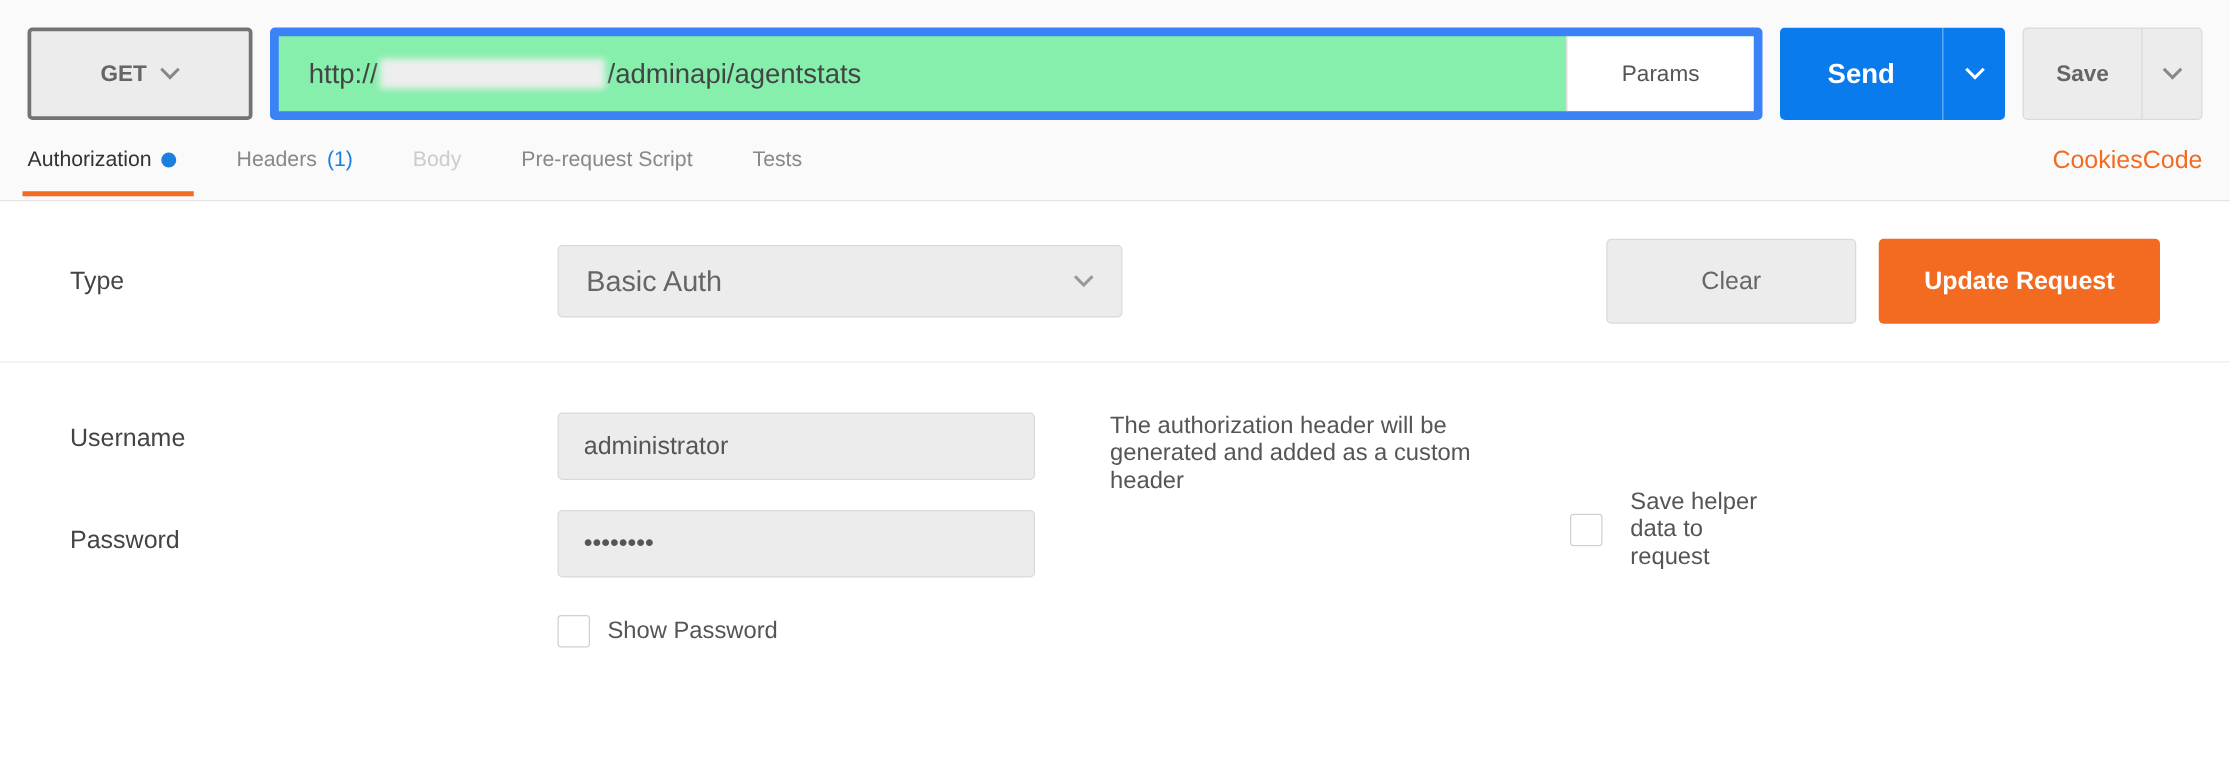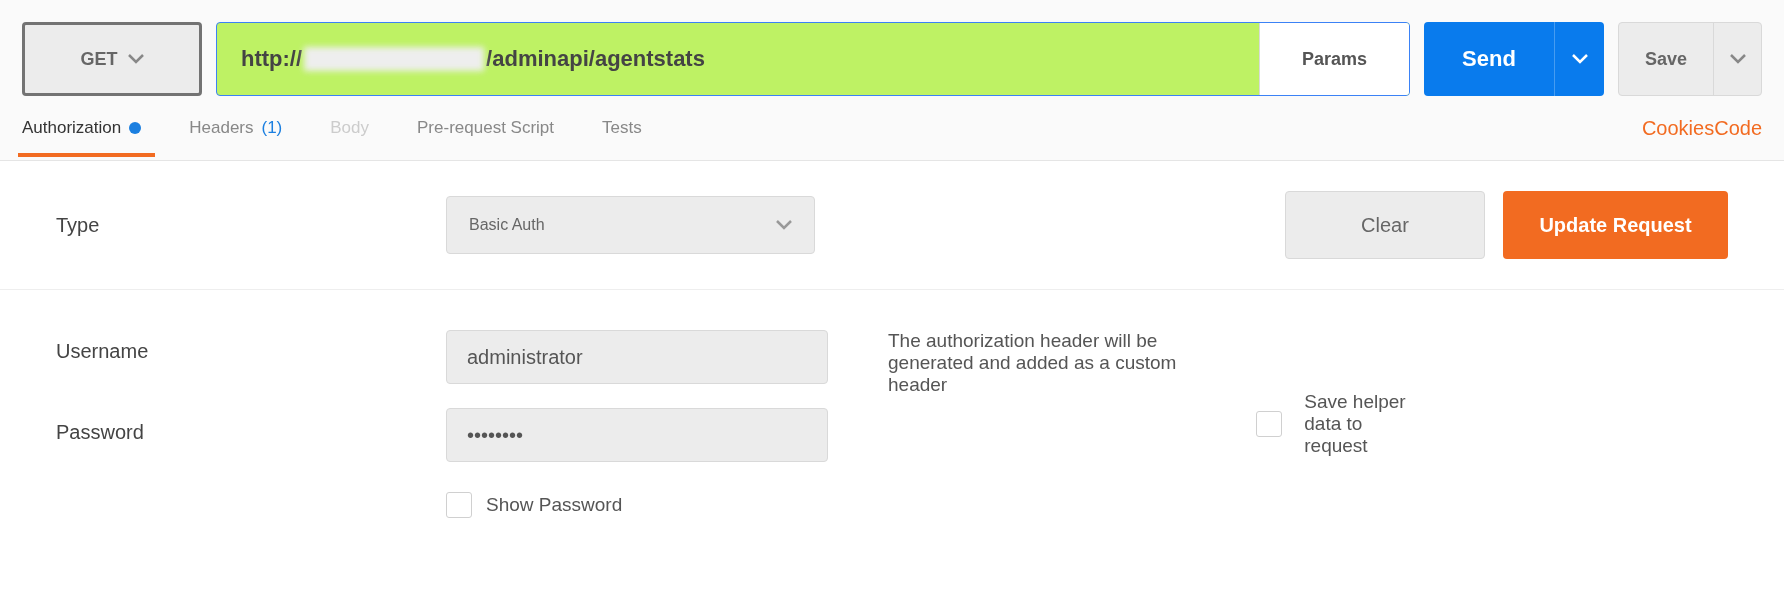--- a/index.html
+++ b/index.html
@@ -29,25 +29,24 @@
     background: #ececec;
     border: 3px solid #737373;
     border-radius: 4px;
     font-weight: 600;
     color: #666;
     cursor: pointer;
   }
   .url-group {
     flex: 1;
     display: flex;
-    border: 1px solid #3b82f6;
+    border: 7px solid #3b82f6;
     border-radius: 4px;
     overflow: hidden;
-    background: #bef264;
-    font-weight: bold;
+    background: #86efac;
   }
   .url-input {
     flex: 1;
     border: none;
     padding: 0 24px;
     font-size: 22px;
     color: #444;
     outline: none;
     display: flex;
     align-items: center;
@@ -169,31 +168,31 @@
     padding: 30px 56px;
     border-bottom: 1px solid #eee;
     gap: 0;
   }
   .type-label {
     width: 390px;
     color: #444;
     font-size: 20px;
   }
   .type-select {
-    width: 369px;
+    width: 452px;
     height: 58px;
     background: #ececec;
     border: 1px solid #d9d9d9;
     border-radius: 4px;
     display: flex;
     align-items: center;
     justify-content: space-between;
     padding: 0 22px;
     color: #666;
-    font-size: 16px;
+    font-size: 23px;
     cursor: pointer;
   }
   .type-actions {
     margin-left: auto;
     display: flex;
     gap: 18px;
   }
   .btn {
     height: 68px;
     padding: 0 30px;

